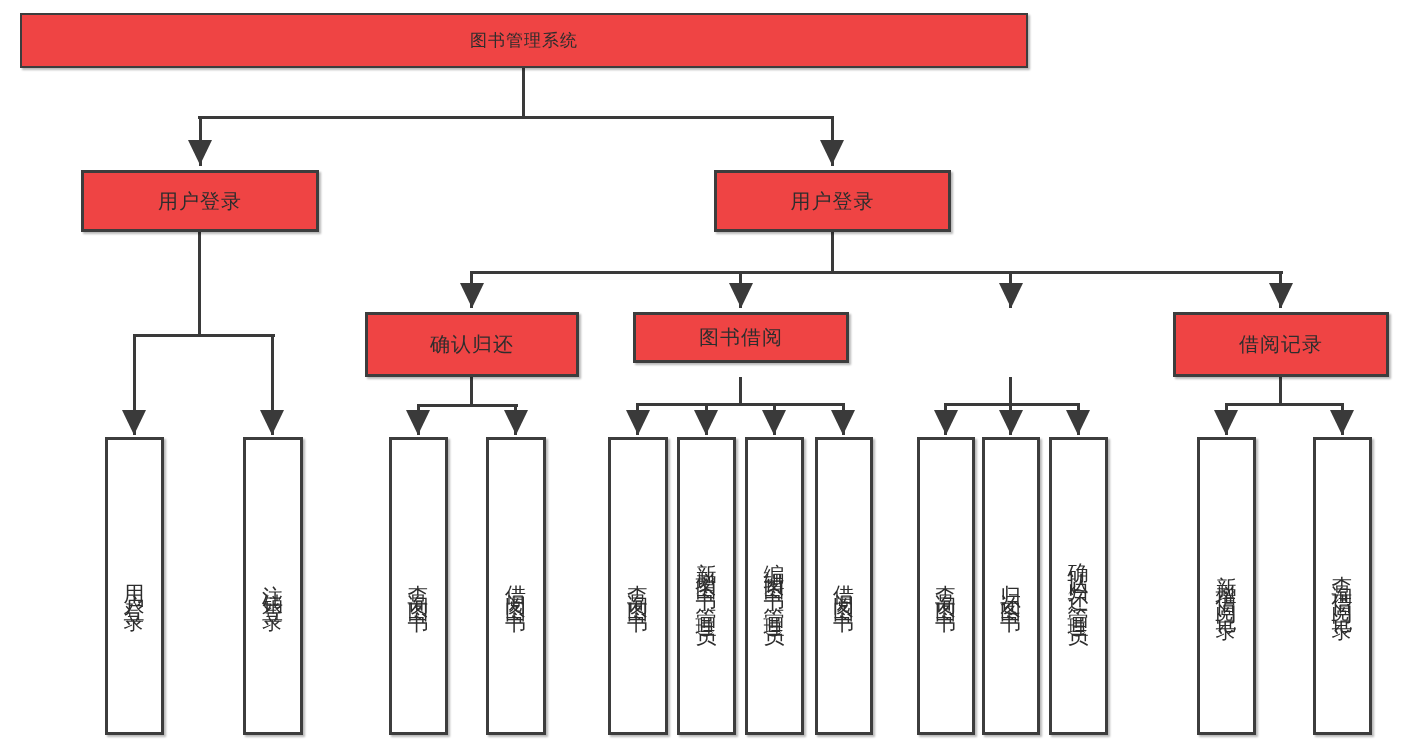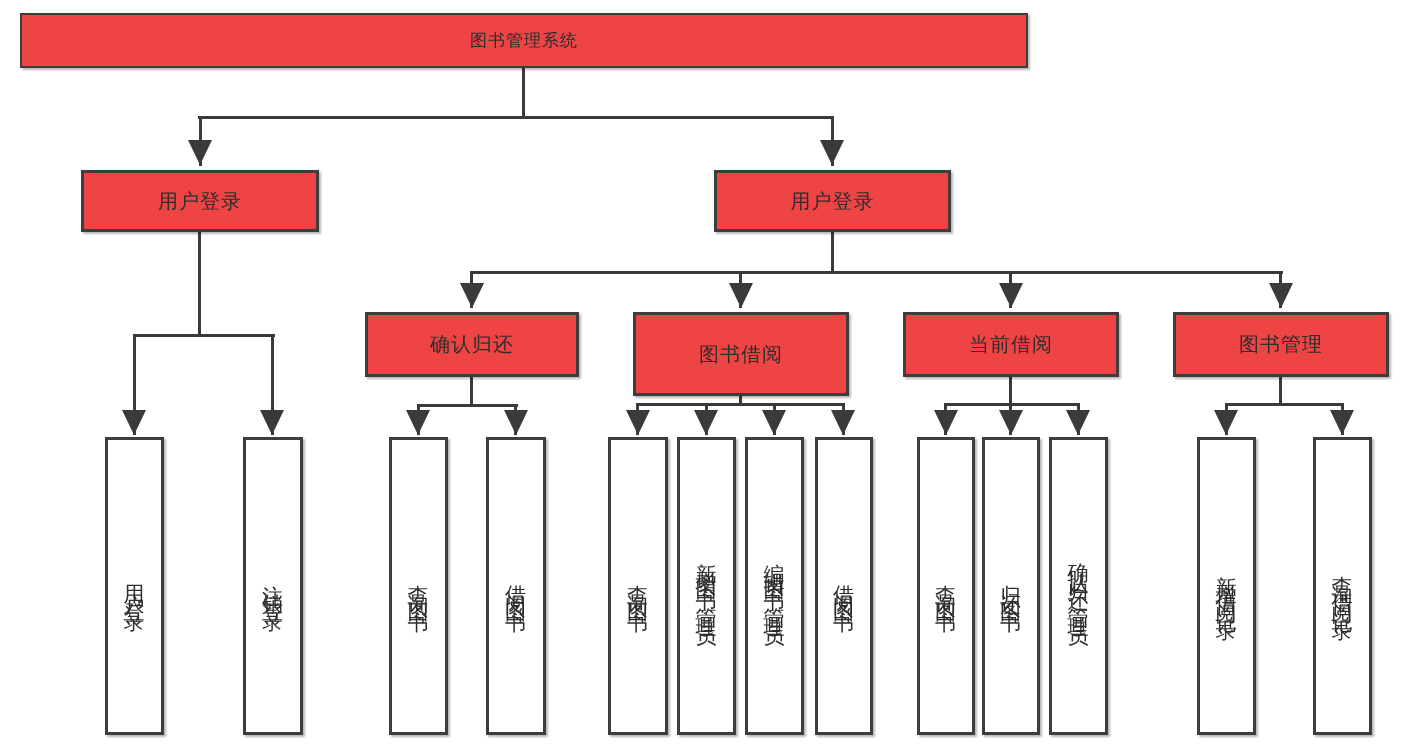--- a/index.html
+++ b/index.html
@@ -120,28 +120,25 @@
   <div class="node" style="left:81px;top:170px;width:238px;height:62px;">
     <span>用户登录</span>
   </div>
   <div class="node" style="left:714px;top:170px;width:237px;height:62px;">
     <span>用户登录</span>
   </div>
 
   <div class="node" style="left:365px;top:312px;width:214px;height:65px;">
     <span>确认归还</span>
   </div>
-  <div class="node" style="left:633px;top:312px;width:216px;height:84px;">
+  <div class="node" style="left:633px;top:312px;width:216px;height:51px;">
     <span>图书借阅</span>
   </div>
-  <div class="node" style="left:903px;top:312px;width:216px;height:65px;">
-    <span>当前借阅</span>
-  </div>
   <div class="node" style="left:1173px;top:312px;width:216px;height:65px;">
-    <span>图书管理</span>
+    <span>借阅记录</span>
   </div>
 
   <div class="leaf" style="left:105px;width:59px;">
     <span>用户登录</span>
   </div>
   <div class="leaf" style="left:243px;width:60px;">
     <span>注销登录</span>
   </div>
 
   <div class="leaf" style="left:389px;width:59px;">

